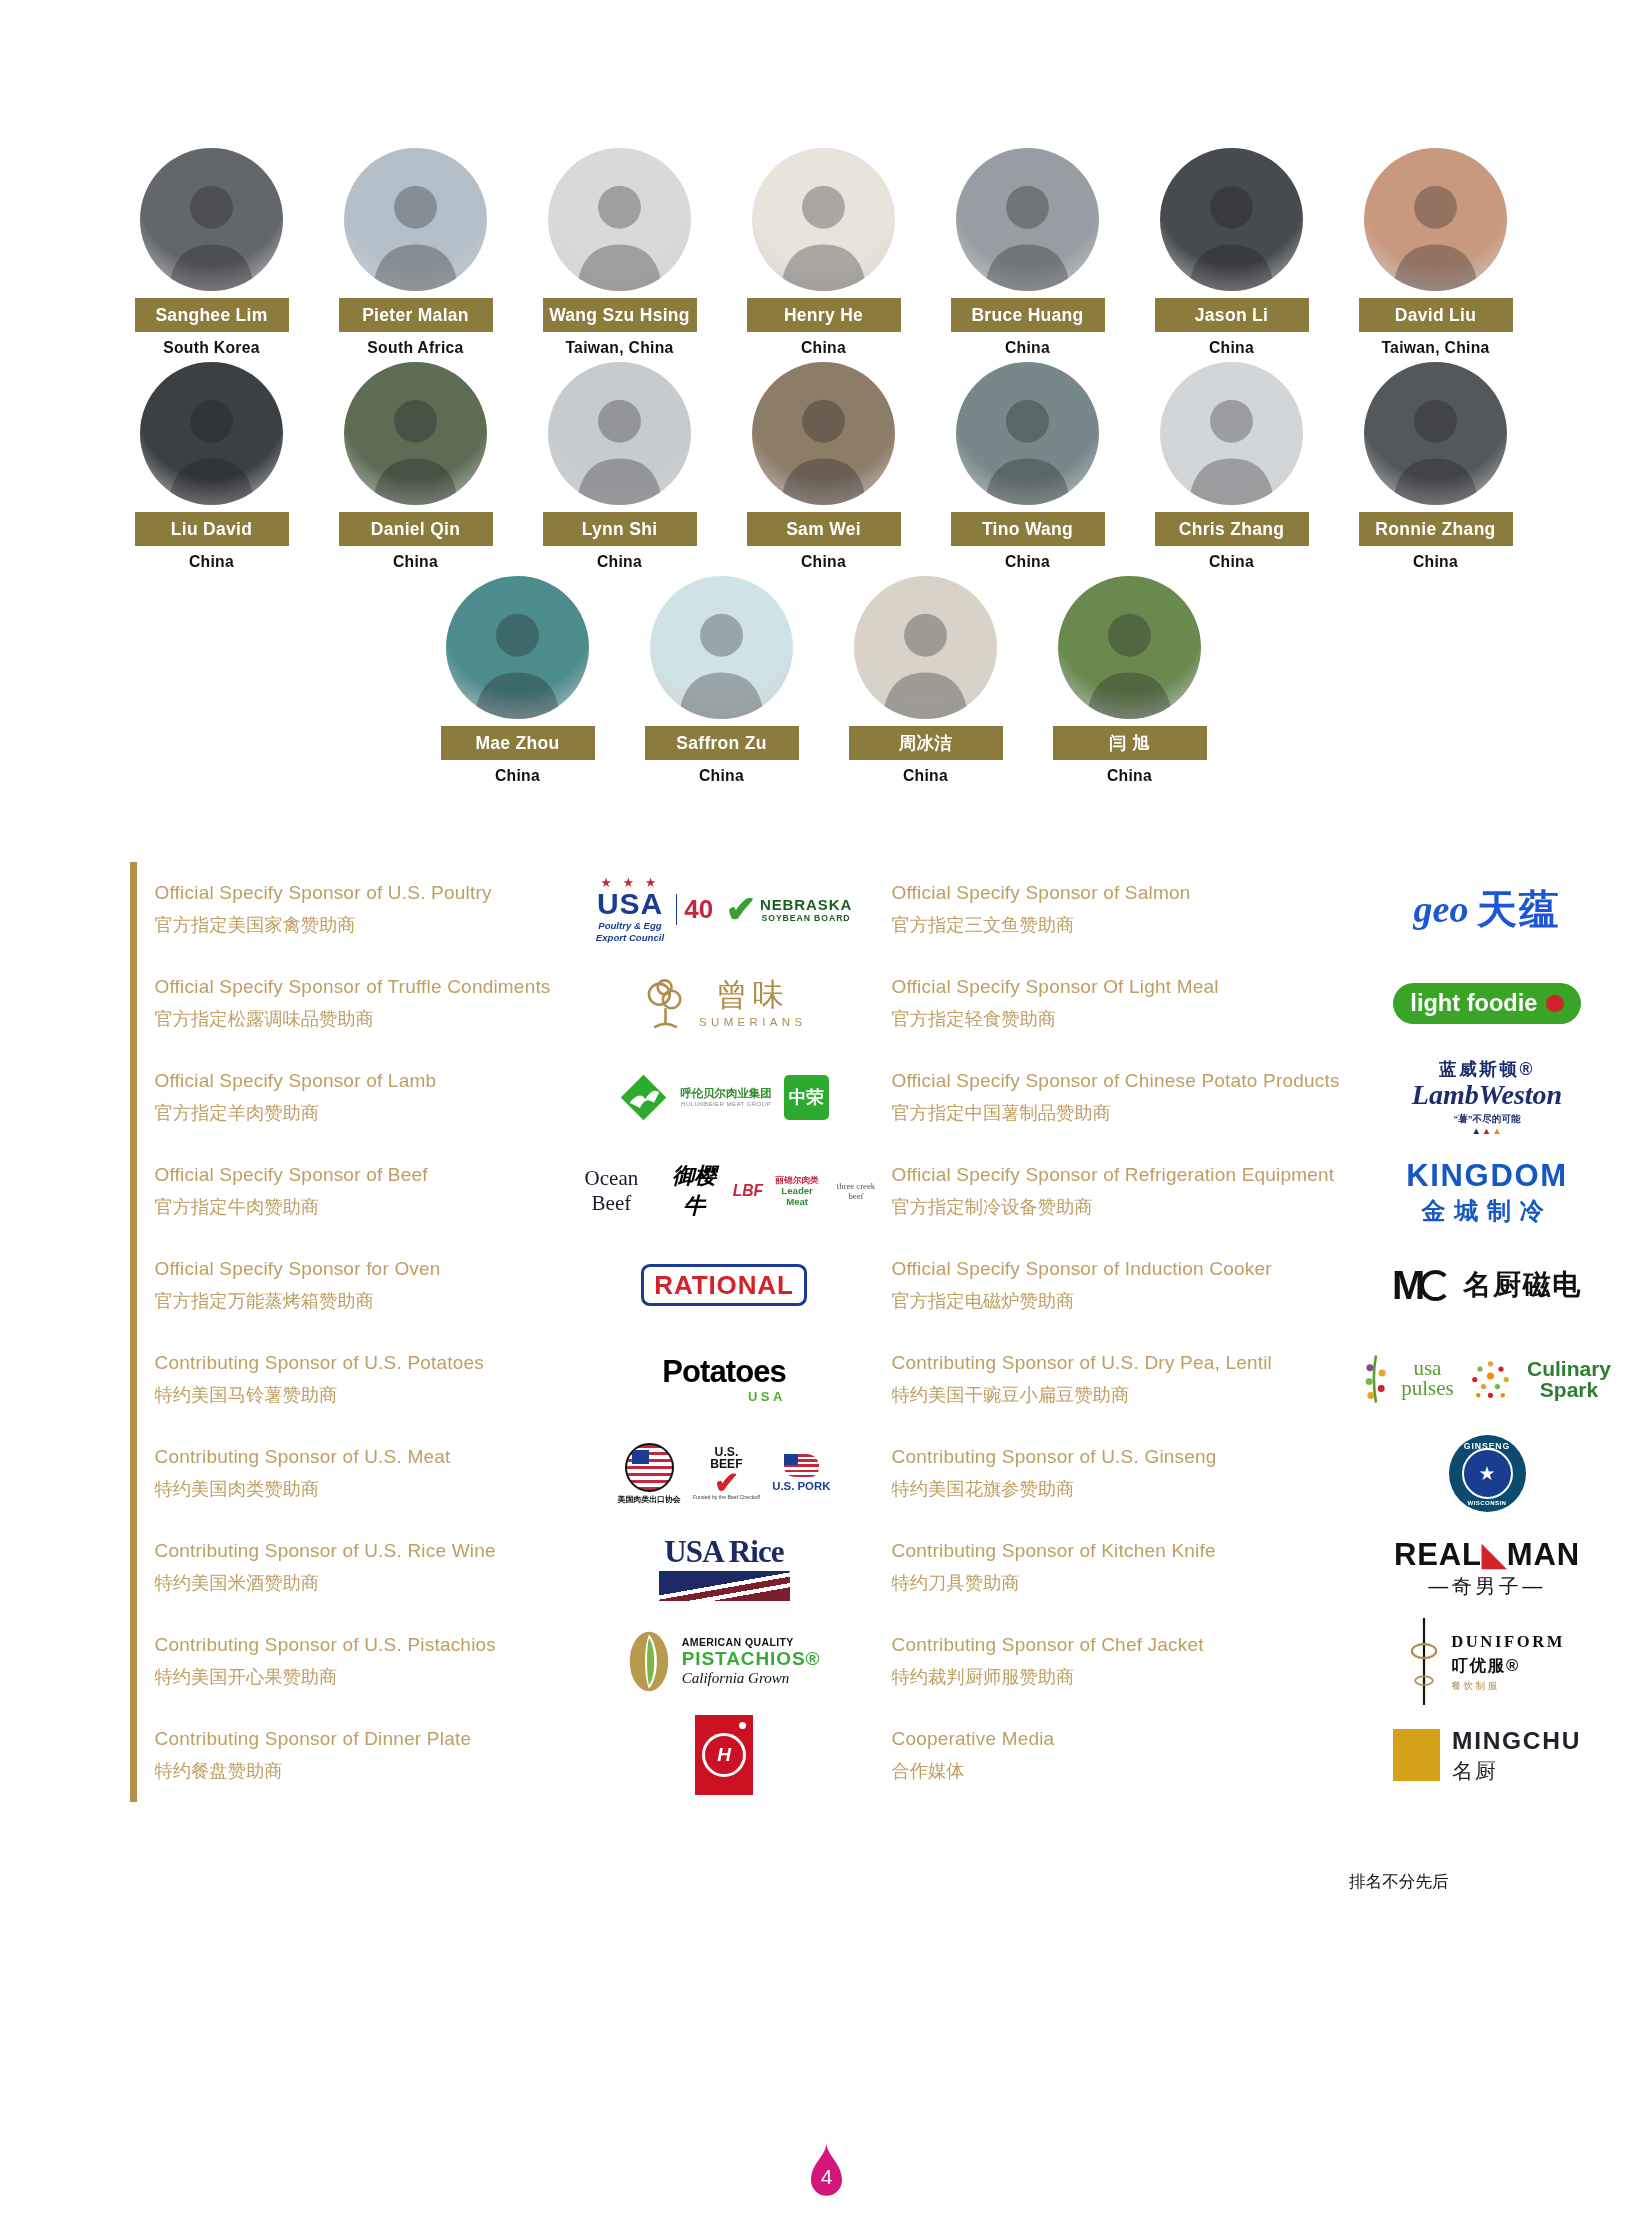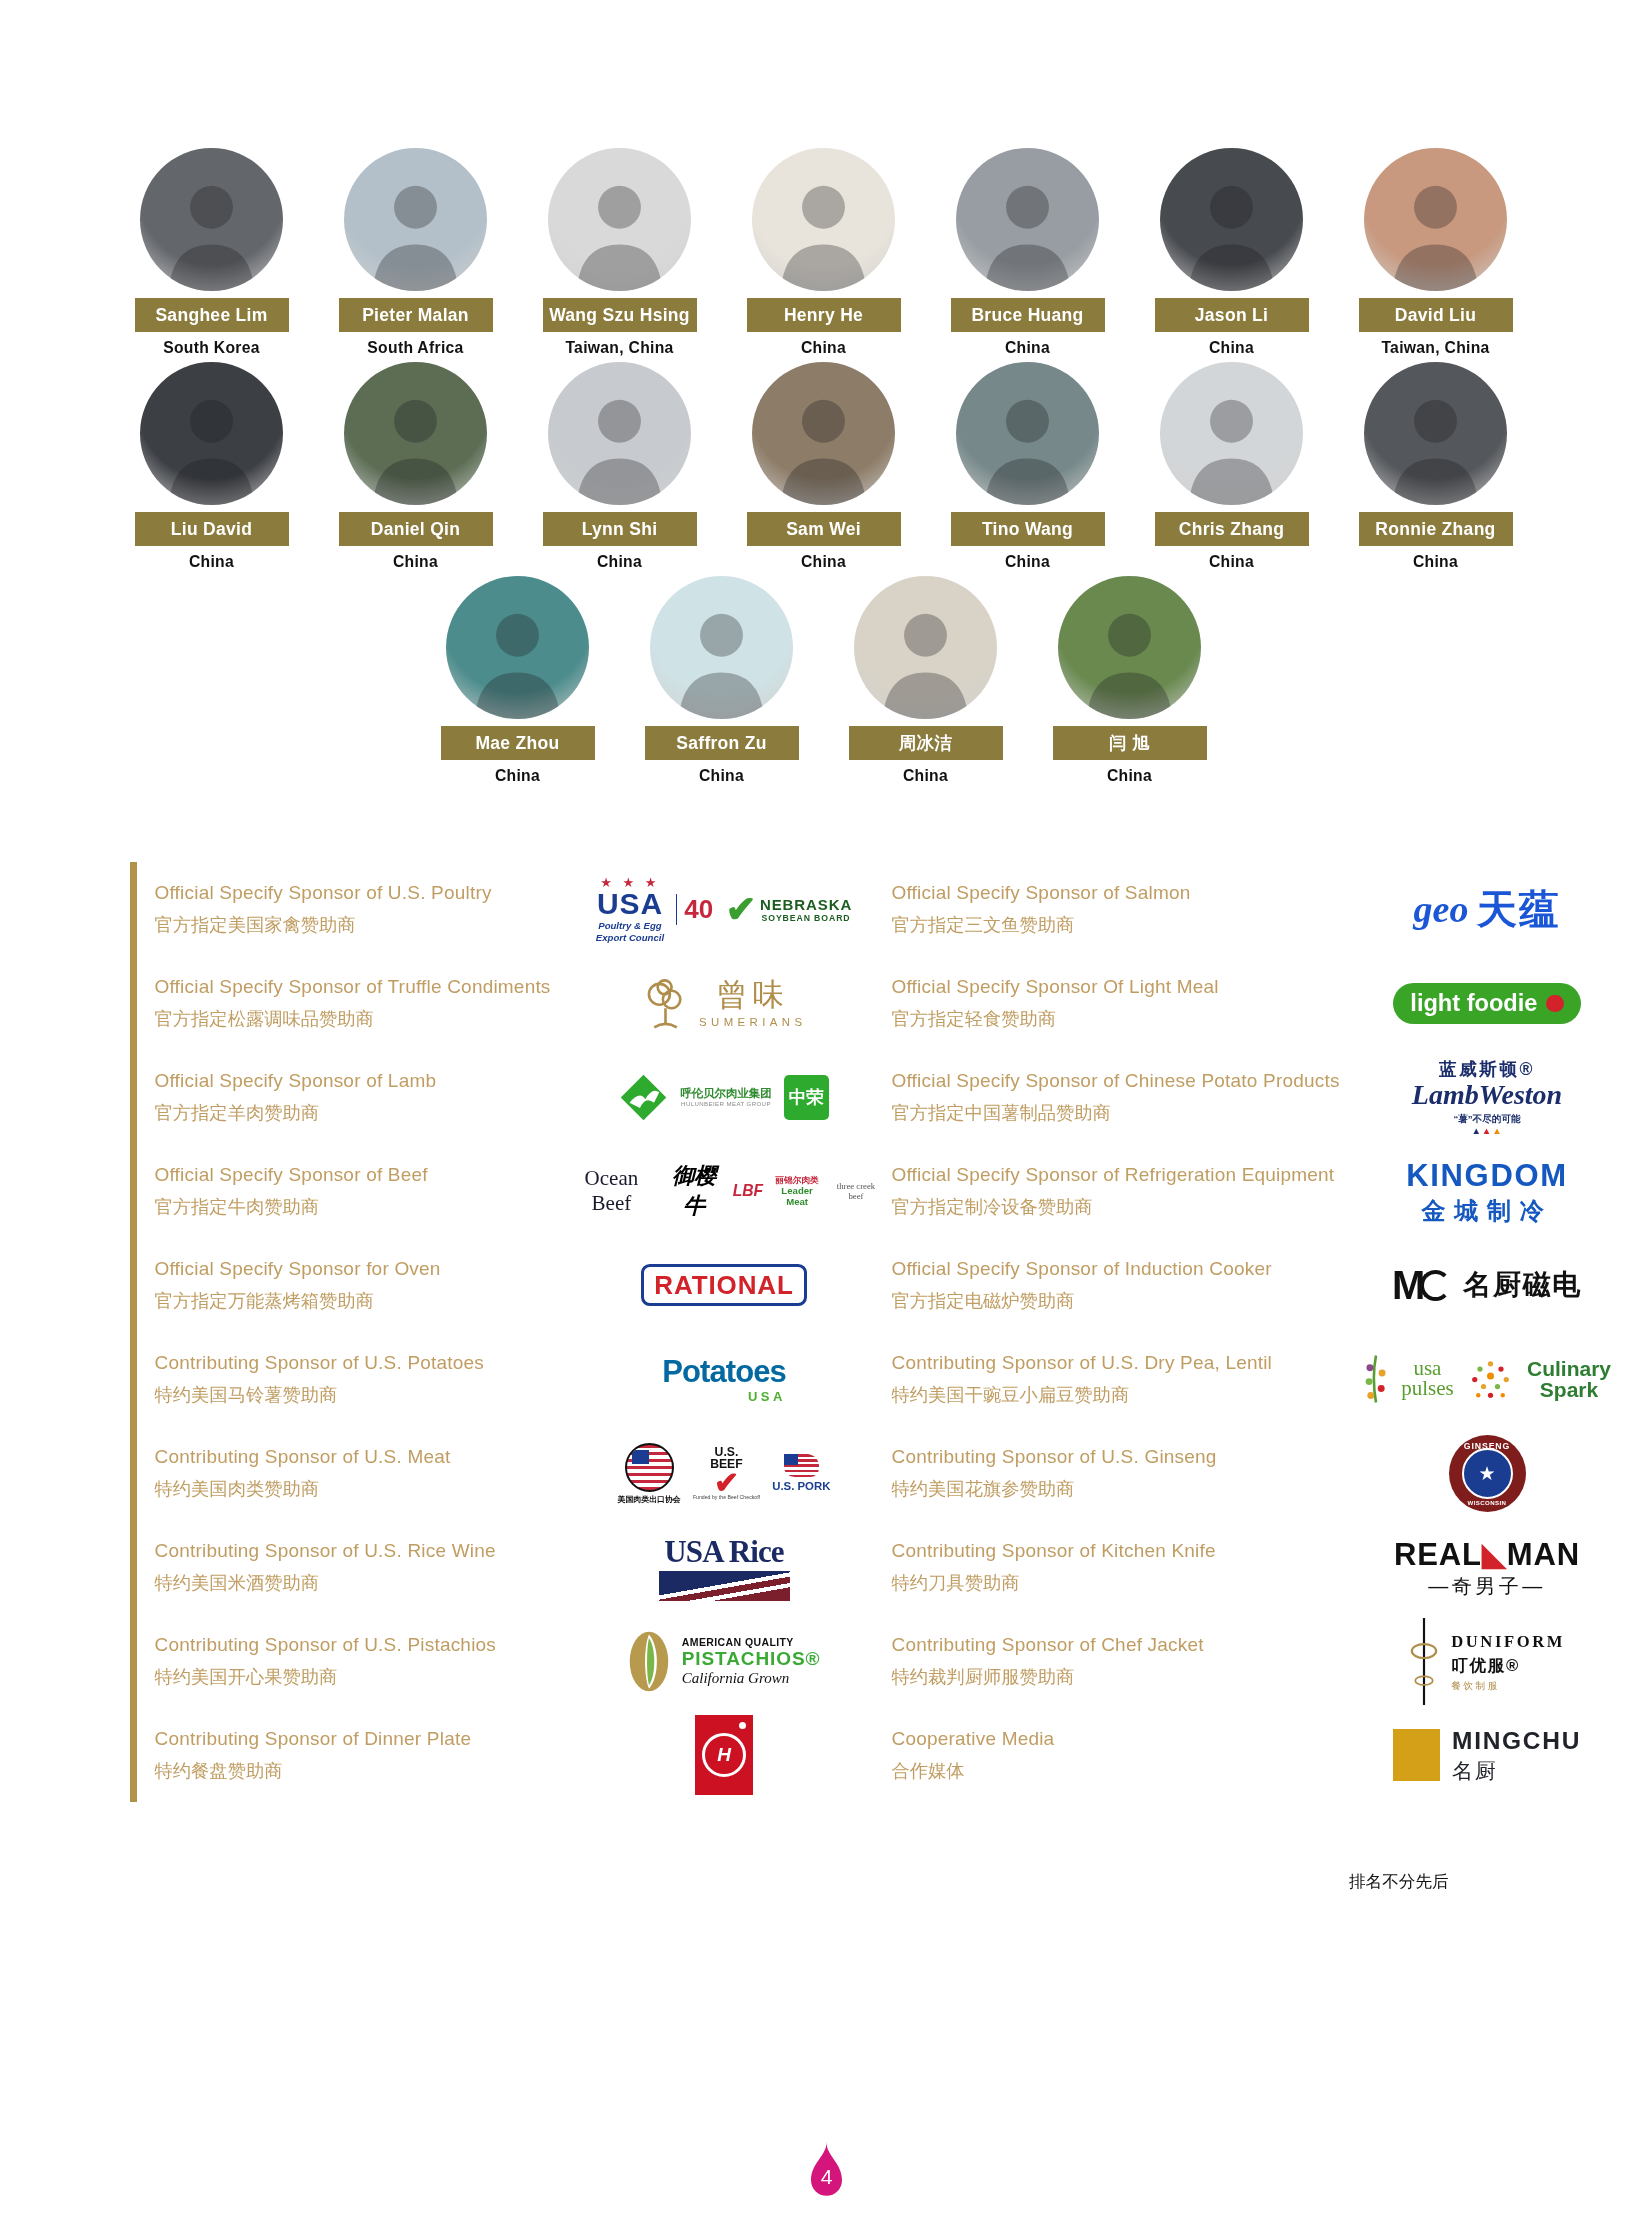--- a/index.html
+++ b/index.html
@@ -41,21 +41,21 @@
   .zhongrong{width:45px;height:45px;background:#2eaa2e;border-radius:5px;color:#fff;font-weight:700;
              font-size:17.5px;display:flex;align-items:center;justify-content:center;}
   .oceanbeef{font-family:"Liberation Serif", serif;font-size:21px;color:#1a1a2e;}
   .yuying{font-weight:700;font-size:22px;color:#000;font-style:italic;}
   .lbf{color:#c5283d;font-weight:700;font-style:italic;font-size:15.7px;}
   .leadercn{color:#c5283d;font-weight:700;font-size:8.7px;}
   .leaderen{color:#2e8b2e;font-weight:700;font-size:9.6px;}
   .threecreek{color:#555;font-family:"Liberation Serif", serif;font-size:8.7px;}
   .rational{border:3.5px solid #1b3d91;border-radius:8.7px;padding:2.6px 10.5px;background:#fff;}
   .rational span{color:#d2232a;font-weight:700;font-size:26px;letter-spacing:0.9px;}
-  .potatoes .nm{color:#0369a1;font-weight:700;font-size:31px;letter-spacing:-0.9px;}
+  .potatoes .nm{color:#000000;font-weight:700;font-size:31px;letter-spacing:-0.9px;}
   .potatoes .usa{color:#4caf2e;font-weight:700;font-size:13px;letter-spacing:3.5px;align-self:flex-end;}
   .meatseal{width:45px;height:45px;border-radius:50%;border:2.6px solid #111;position:relative;overflow:hidden;
             background:repeating-linear-gradient(180deg,#c5283d 0 3.5px,#fff 3.5px 7px);}
   .meatseal i{position:absolute;left:5.2px;top:5.2px;width:17.5px;height:14px;background:#1b3d91;}
   .sealcn{font-size:7.9px;font-weight:700;color:#111;margin-top:2.6px;}
   .usbeef .t{color:#111;font-weight:700;font-size:12.2px;line-height:1;}
   .usbeef .chk{color:#d2232a;font-size:30px;font-weight:700;line-height:.8;}
   .usbeef .f{color:#444;font-size:5.2px;}
   .pig{width:35px;height:23px;border-radius:10.5px 12.2px 8.7px 10.5px;
        background:repeating-linear-gradient(180deg,#c5283d 0 2.6px,#fff 2.6px 5.2px);position:relative;}
@@ -83,21 +83,21 @@
   .lw-tri{font-size:9.6px;margin-top:0.9px;letter-spacing:0.9px;}
   .lw-tri .a{color:#1b2d6b}.lw-tri .b{color:#d2232a}.lw-tri .c{color:#f08c00}
   .kingdom .en{color:#1558c0;font-weight:700;font-size:31px;letter-spacing:1.7px;}
   .kingdom .cn{color:#1558c0;font-weight:700;font-size:24px;letter-spacing:8.7px;margin-top:3.5px;}
   .mc{display:flex;align-items:flex-end;}
   .mc .m{color:#111;font-weight:700;font-size:40px;line-height:.8;}
   .mc .c{width:23px;height:23px;border:4.4px solid #111;border-radius:50%;border-right-color:transparent;margin-left:-5.2px;}
   .mccn{color:#111;font-weight:700;font-size:28px;letter-spacing:1.7px;}
   .pulses-txt{color:#5a9e32;font-size:21px;font-family:"Liberation Serif", serif;line-height:.95;text-align:left;}
   .culinary{color:#2e7d32;font-weight:700;font-size:21px;line-height:1;text-align:left;}
-  .gseal{width:77px;height:77px;border-radius:50%;background:#7f1d1d;position:relative;display:flex;align-items:center;justify-content:center;}
+  .gseal{width:77px;height:77px;border-radius:50%;background:#0c4a6e;position:relative;display:flex;align-items:center;justify-content:center;}
   .gseal .in{width:47px;height:47px;border-radius:50%;background:#1b3d91;border:2.6px solid #fff;display:flex;align-items:center;justify-content:center;color:#fff;font-size:19px;}
   .gseal .top{position:absolute;top:6.1px;width:100%;text-align:center;color:#fff;font-weight:700;font-size:8.7px;letter-spacing:0.9px;}
   .gseal .bot{position:absolute;bottom:6.1px;width:100%;text-align:center;color:#fff;font-weight:700;font-size:6.1px;letter-spacing:0.4px;}
   .realman .en{color:#111;font-weight:700;font-size:31px;letter-spacing:0.9px;}
   .realman .en b{color:#d2232a;}
   .realman .cn{color:#111;font-size:20px;letter-spacing:3.5px;margin-top:1.7px;}
   .duniform{display:flex;align-items:center;gap:12.2px;}
   .dun-en{color:#111;font-weight:700;font-size:16.6px;letter-spacing:2.6px;font-family:"Liberation Serif", serif;}
   .dun-cn{color:#111;font-weight:700;font-size:16.6px;letter-spacing:1.7px;margin-top:5.2px;}
   .dun-sub{color:#b08d4a;font-size:9.6px;letter-spacing:2.6px;margin-top:4.4px;}

